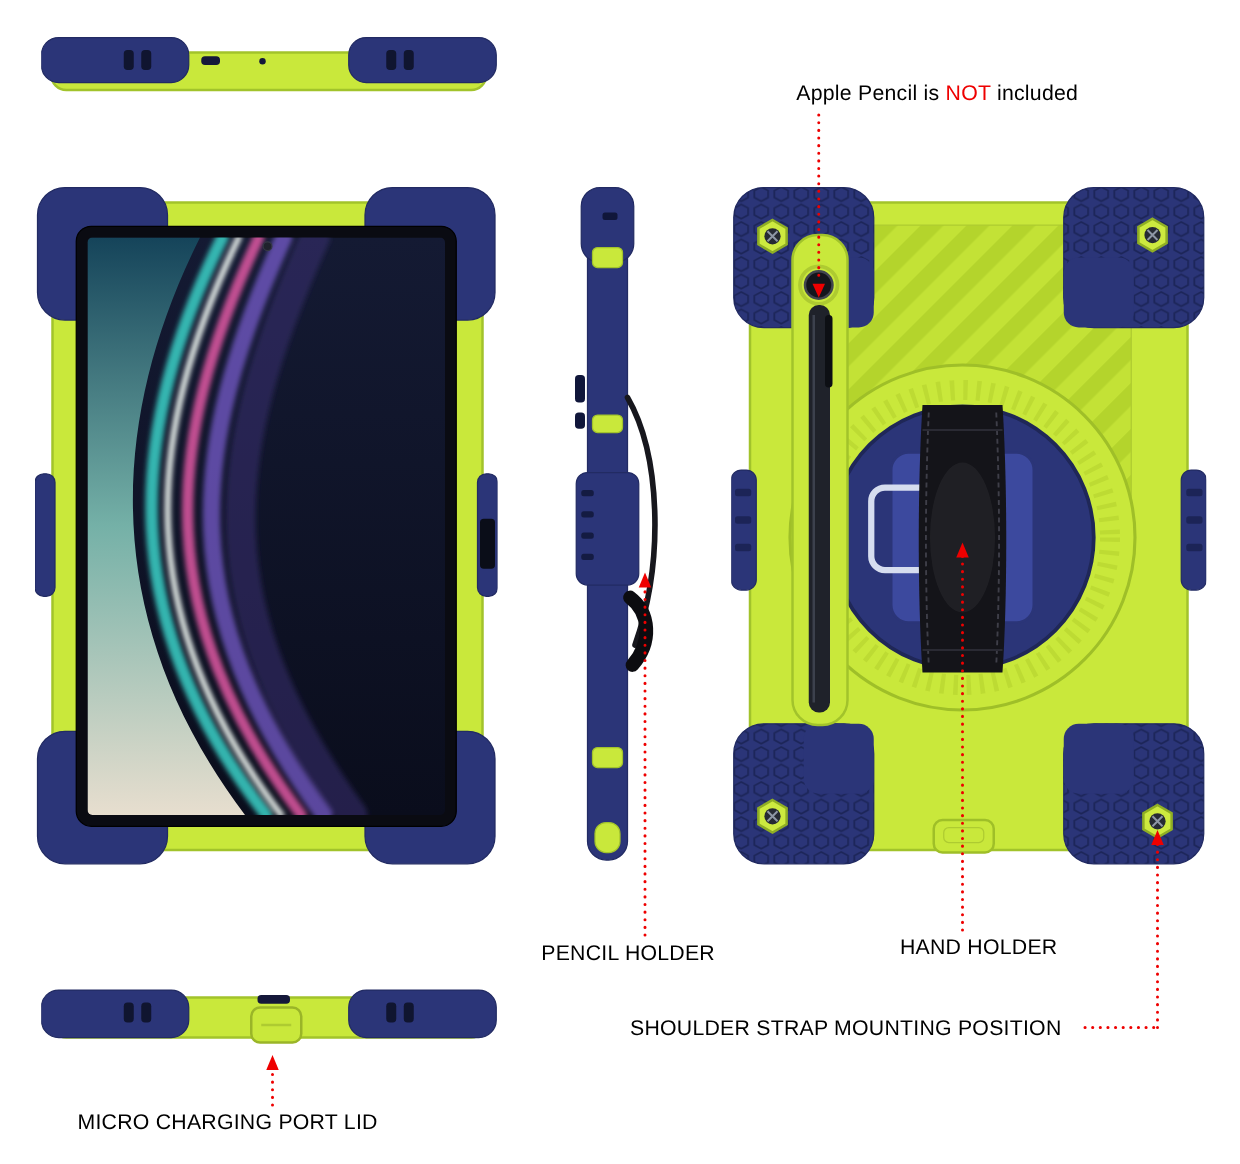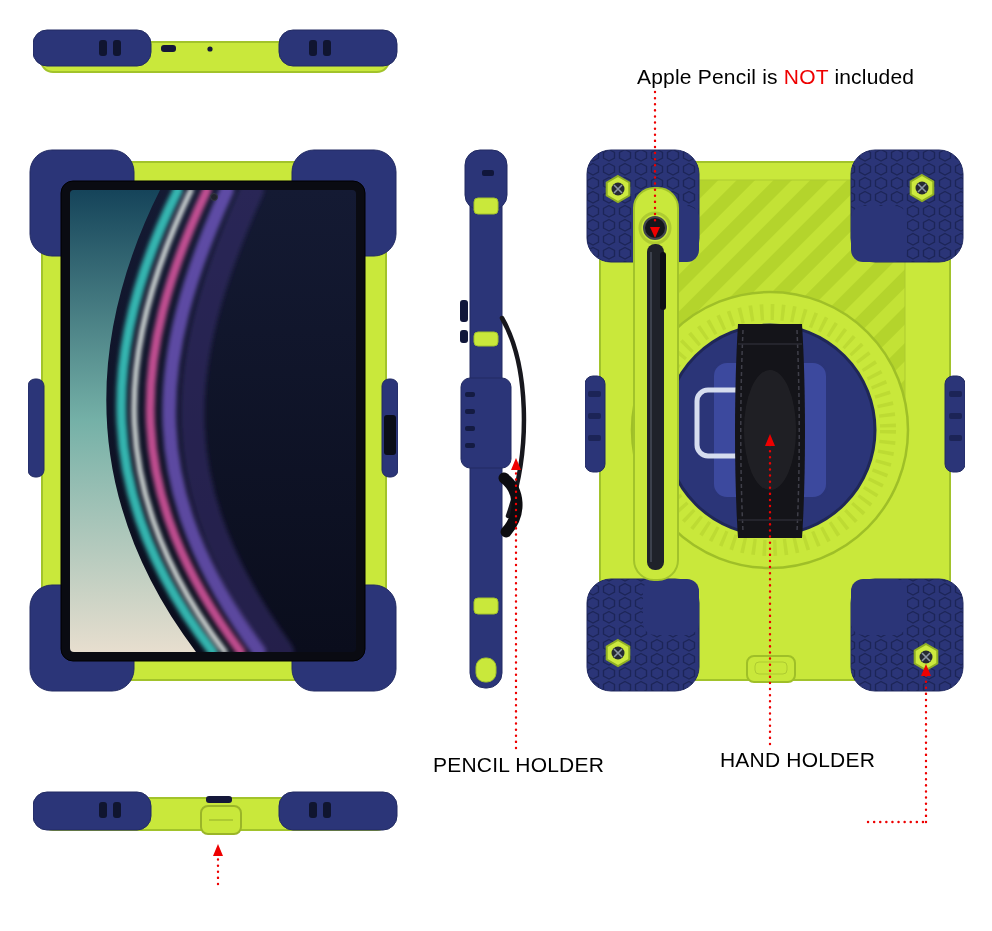--- a/index.html
+++ b/index.html
@@ -1,19 +1,19 @@
 <!DOCTYPE html>
 <html><head>
 <meta charset="utf-8">
 <style>
   html,body{margin:0;padding:0;background:#ffffff;}
   #canvas{position:relative;width:992px;height:931px;background:#ffffff;overflow:hidden;
           font-family:"Liberation Sans",sans-serif;}
   .view{position:absolute;}
-  .label{position:absolute;font-size:21px;color:#000;white-space:nowrap;letter-spacing:.2px;}
+  .label{position:absolute;font-size:17px;color:#000;white-space:nowrap;letter-spacing:.2px;}
   .label .red{color:#ee0000;}
   #overlay{position:absolute;left:0;top:0;pointer-events:none;}
 </style>
 </head>
 <body>
 
 <div id="canvas">
 
   <svg class="view" style="left:33px;top:28px" width="365" height="50" viewBox="0 0 365 50">
     <rect x="8" y="14" width="348" height="30" rx="12" fill="#c9e83b" stroke="#a2c32b" stroke-width="2"></rect>
@@ -232,14 +232,16 @@
       <polygon points="921,676 931,676 926,664"></polygon>
       <polygon points="213,856 223,856 218,844"></polygon>
     </g>
   </svg>
 
   <div class="label" style="left:637px;top:65px">
     <span>Apple Pencil is </span><span class="red">NOT</span><span> included</span>
   </div>
   <div class="label" style="left:433px;top:753px">PENCIL HOLDER</div>
   <div class="label" style="left:720px;top:748px">HAND HOLDER</div>
+  <div class="label" style="left:504px;top:813px">SHOULDER STRAP MOUNTING POSITION</div>
+  <div class="label" style="left:62px;top:888px">MICRO CHARGING PORT LID</div>
 
 </div>
 
 </body></html>

